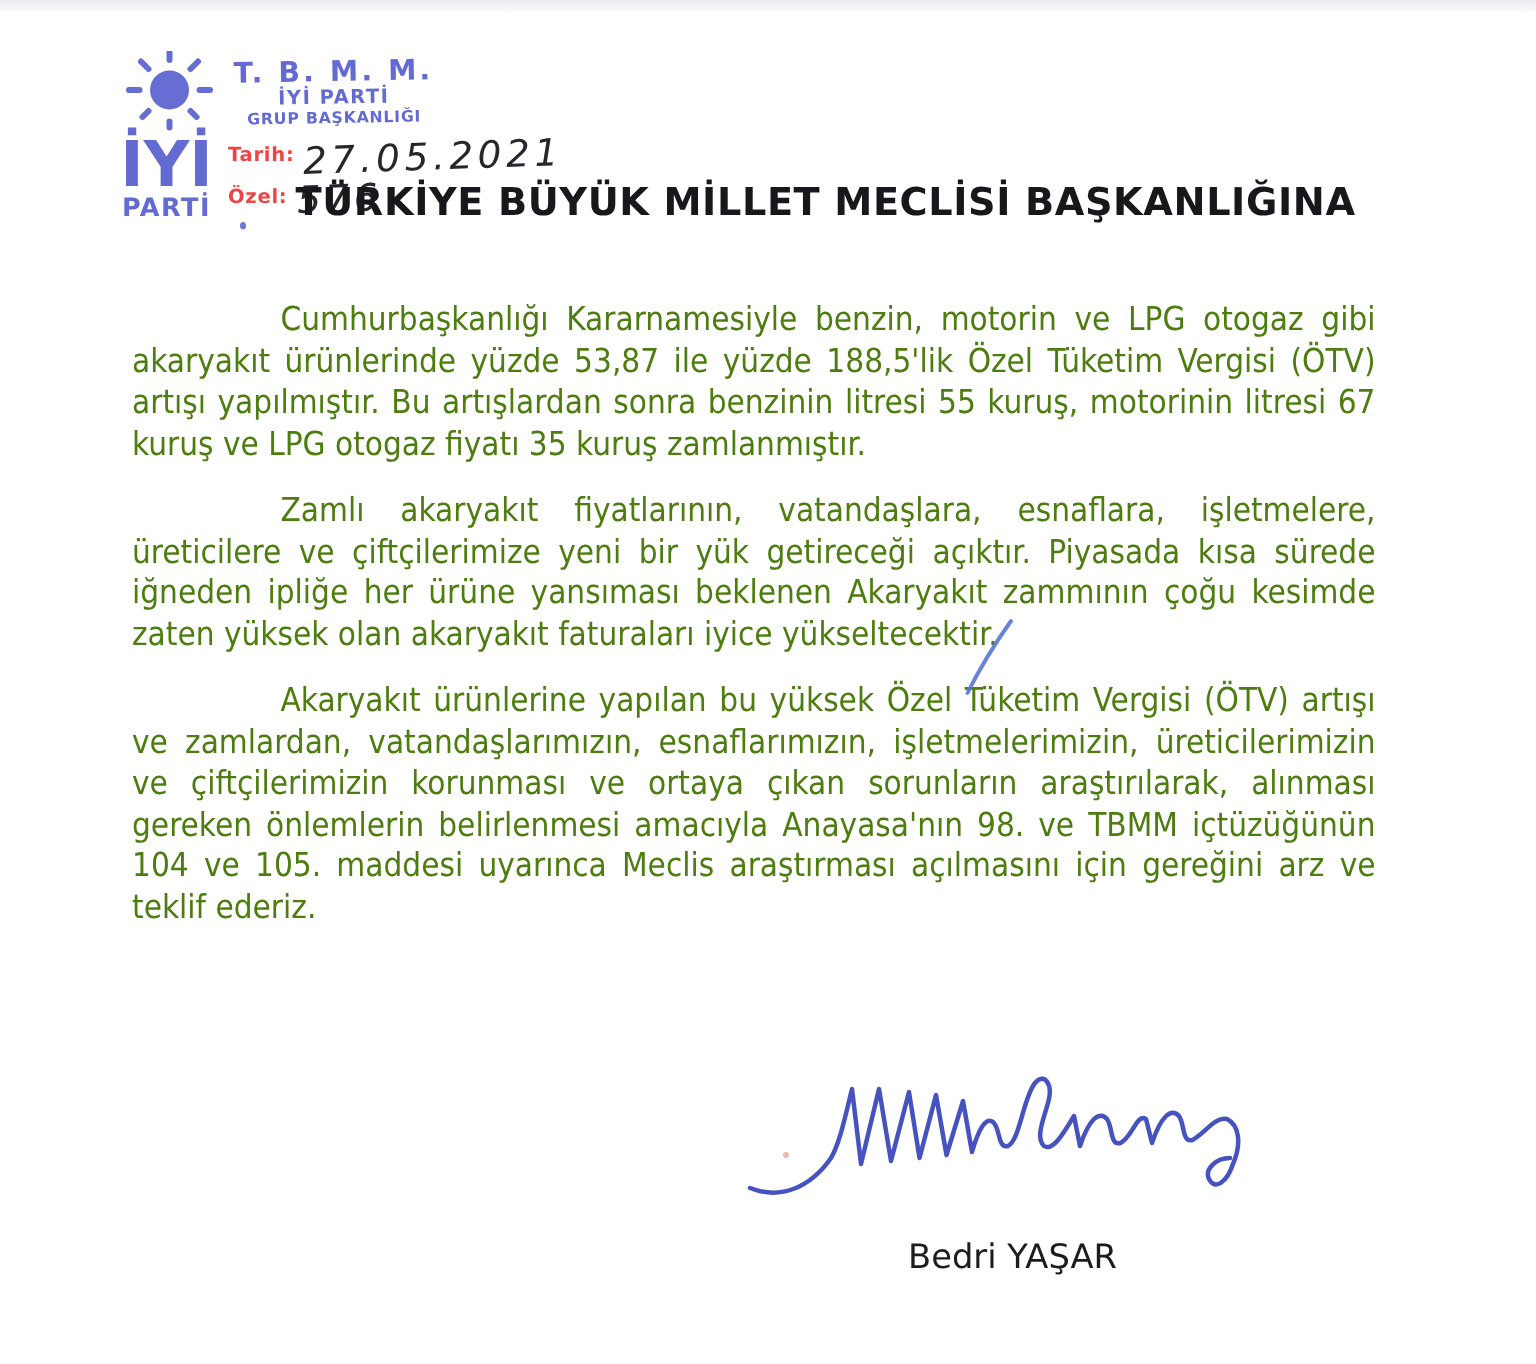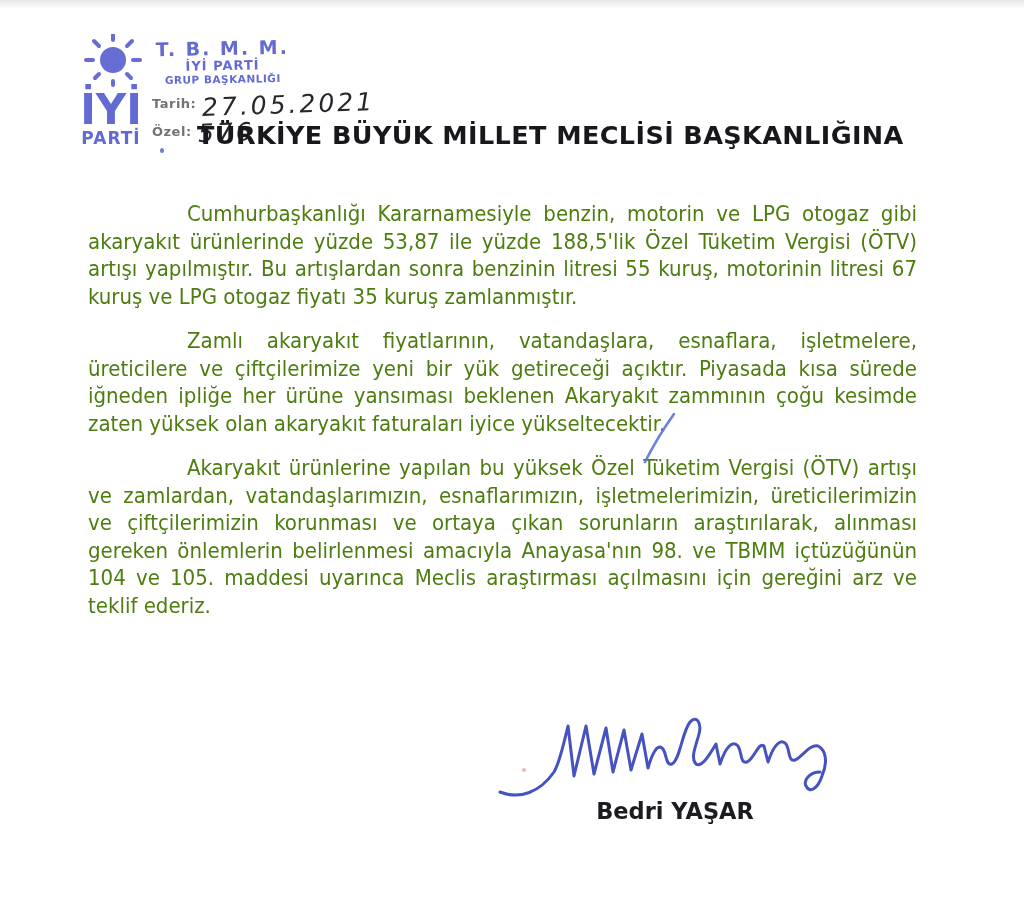--- a/index.html
+++ b/index.html
@@ -18,21 +18,21 @@
   
   .logo{position:absolute;left:58px;top:34px;width:106px;height:114px;}
   .stamp{
     position:absolute;left:150px;top:38px;width:145px;text-align:center;
     color:#565ecf;transform:rotate(-1deg);opacity:.92;
   }
   .stamp-l1{font-size:19px;font-weight:bold;letter-spacing:2px;line-height:21px;}
   .stamp-l2{font-size:13px;font-weight:bold;letter-spacing:1px;line-height:14px;}
   .stamp-l3{font-size:10.5px;font-weight:bold;letter-spacing:.5px;line-height:13px;}
   .meta-row{position:absolute;display:flex;align-items:flex-start;}
-  .meta-label{font-size:13px;font-weight:bold;color:#737373;letter-spacing:.5px;padding-top:6px;}
+  .meta-label{font-size:13px;font-weight:bold;color:#ef4444;letter-spacing:.5px;padding-top:6px;}
   .handwriting{
     font-family:"DejaVu Sans",sans-serif;font-style:italic;
     font-size:25px;color:#26262c;letter-spacing:3px;
     transform:rotate(-2deg);margin-left:6px;white-space:nowrap;
   }
   .ink-dot{position:absolute;left:160px;top:148px;width:4px;height:5px;border-radius:50%;background:#565ecf;opacity:.85;}
   
   .doc-title{
     position:absolute;left:197px;top:120px;width:700px;text-align:center;
     font-size:25.5px;font-weight:bold;letter-spacing:.4px;color:#17171c;
@@ -44,22 +44,22 @@
     margin:0 0 17px 0;text-indent:99px;text-align:justify;
     font-size:22px;line-height:27.5px;color:#4d7c0f;
     font-stretch:condensed;
   }
   
   .pen-mark{position:absolute;left:638px;top:410px;width:44px;height:58px;pointer-events:none;}
   
   .signature-svg{position:absolute;left:492px;top:714px;width:345px;height:92px;}
   .artifact-dot{position:absolute;left:522px;top:768px;width:4px;height:4px;border-radius:50%;background:#e8a9a0;opacity:.8;}
   .signer{
-    position:absolute;left:535px;top:797px;width:280px;text-align:center;
-    font-size:22.5px;line-height:28px;color:#1b1b20;font-weight:bold;
+    position:absolute;left:535px;top:824px;width:280px;text-align:center;
+    font-size:22.5px;line-height:28px;color:#1b1b20;
   }
 </style>
 </head>
 <body>
 
 <div class="scan-edge"></div>
 
 <svg class="logo" viewBox="0 0 106 114" aria-hidden="true">
   <g stroke="#565ecf" stroke-width="4" stroke-linecap="round" opacity="0.9">
     <circle cx="55" cy="26" r="13" fill="#565ecf" stroke="none"></circle>

